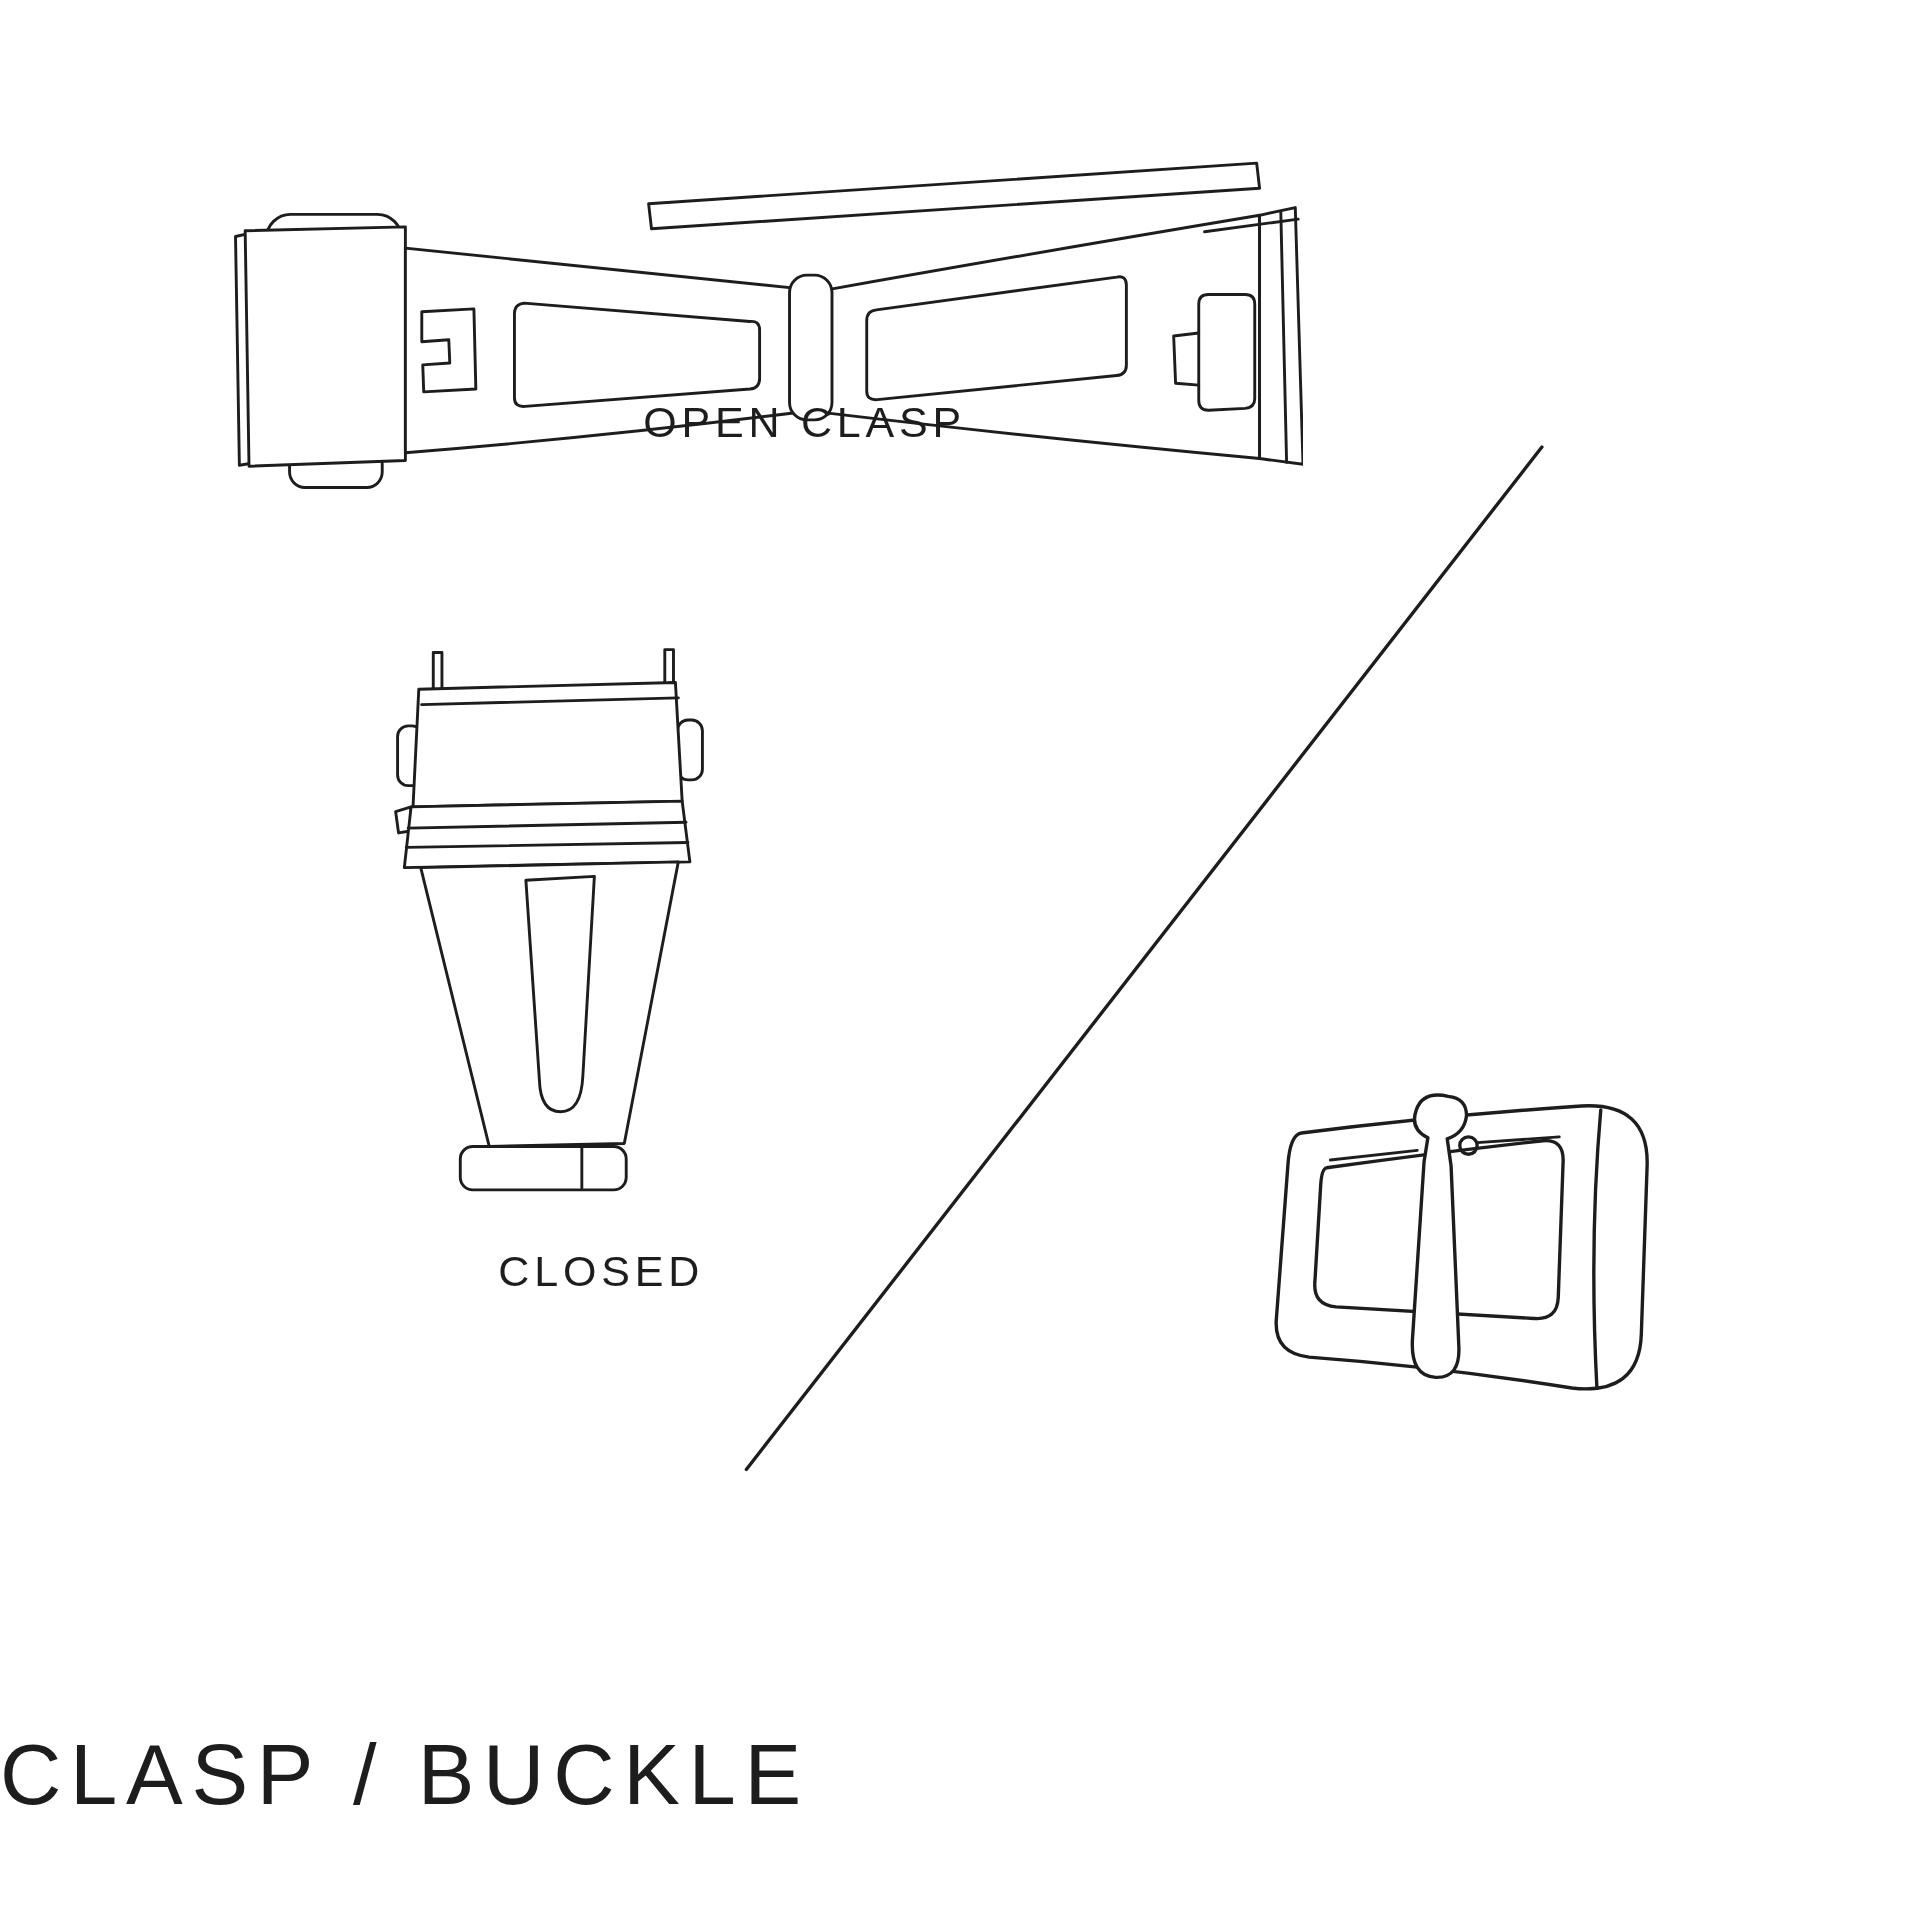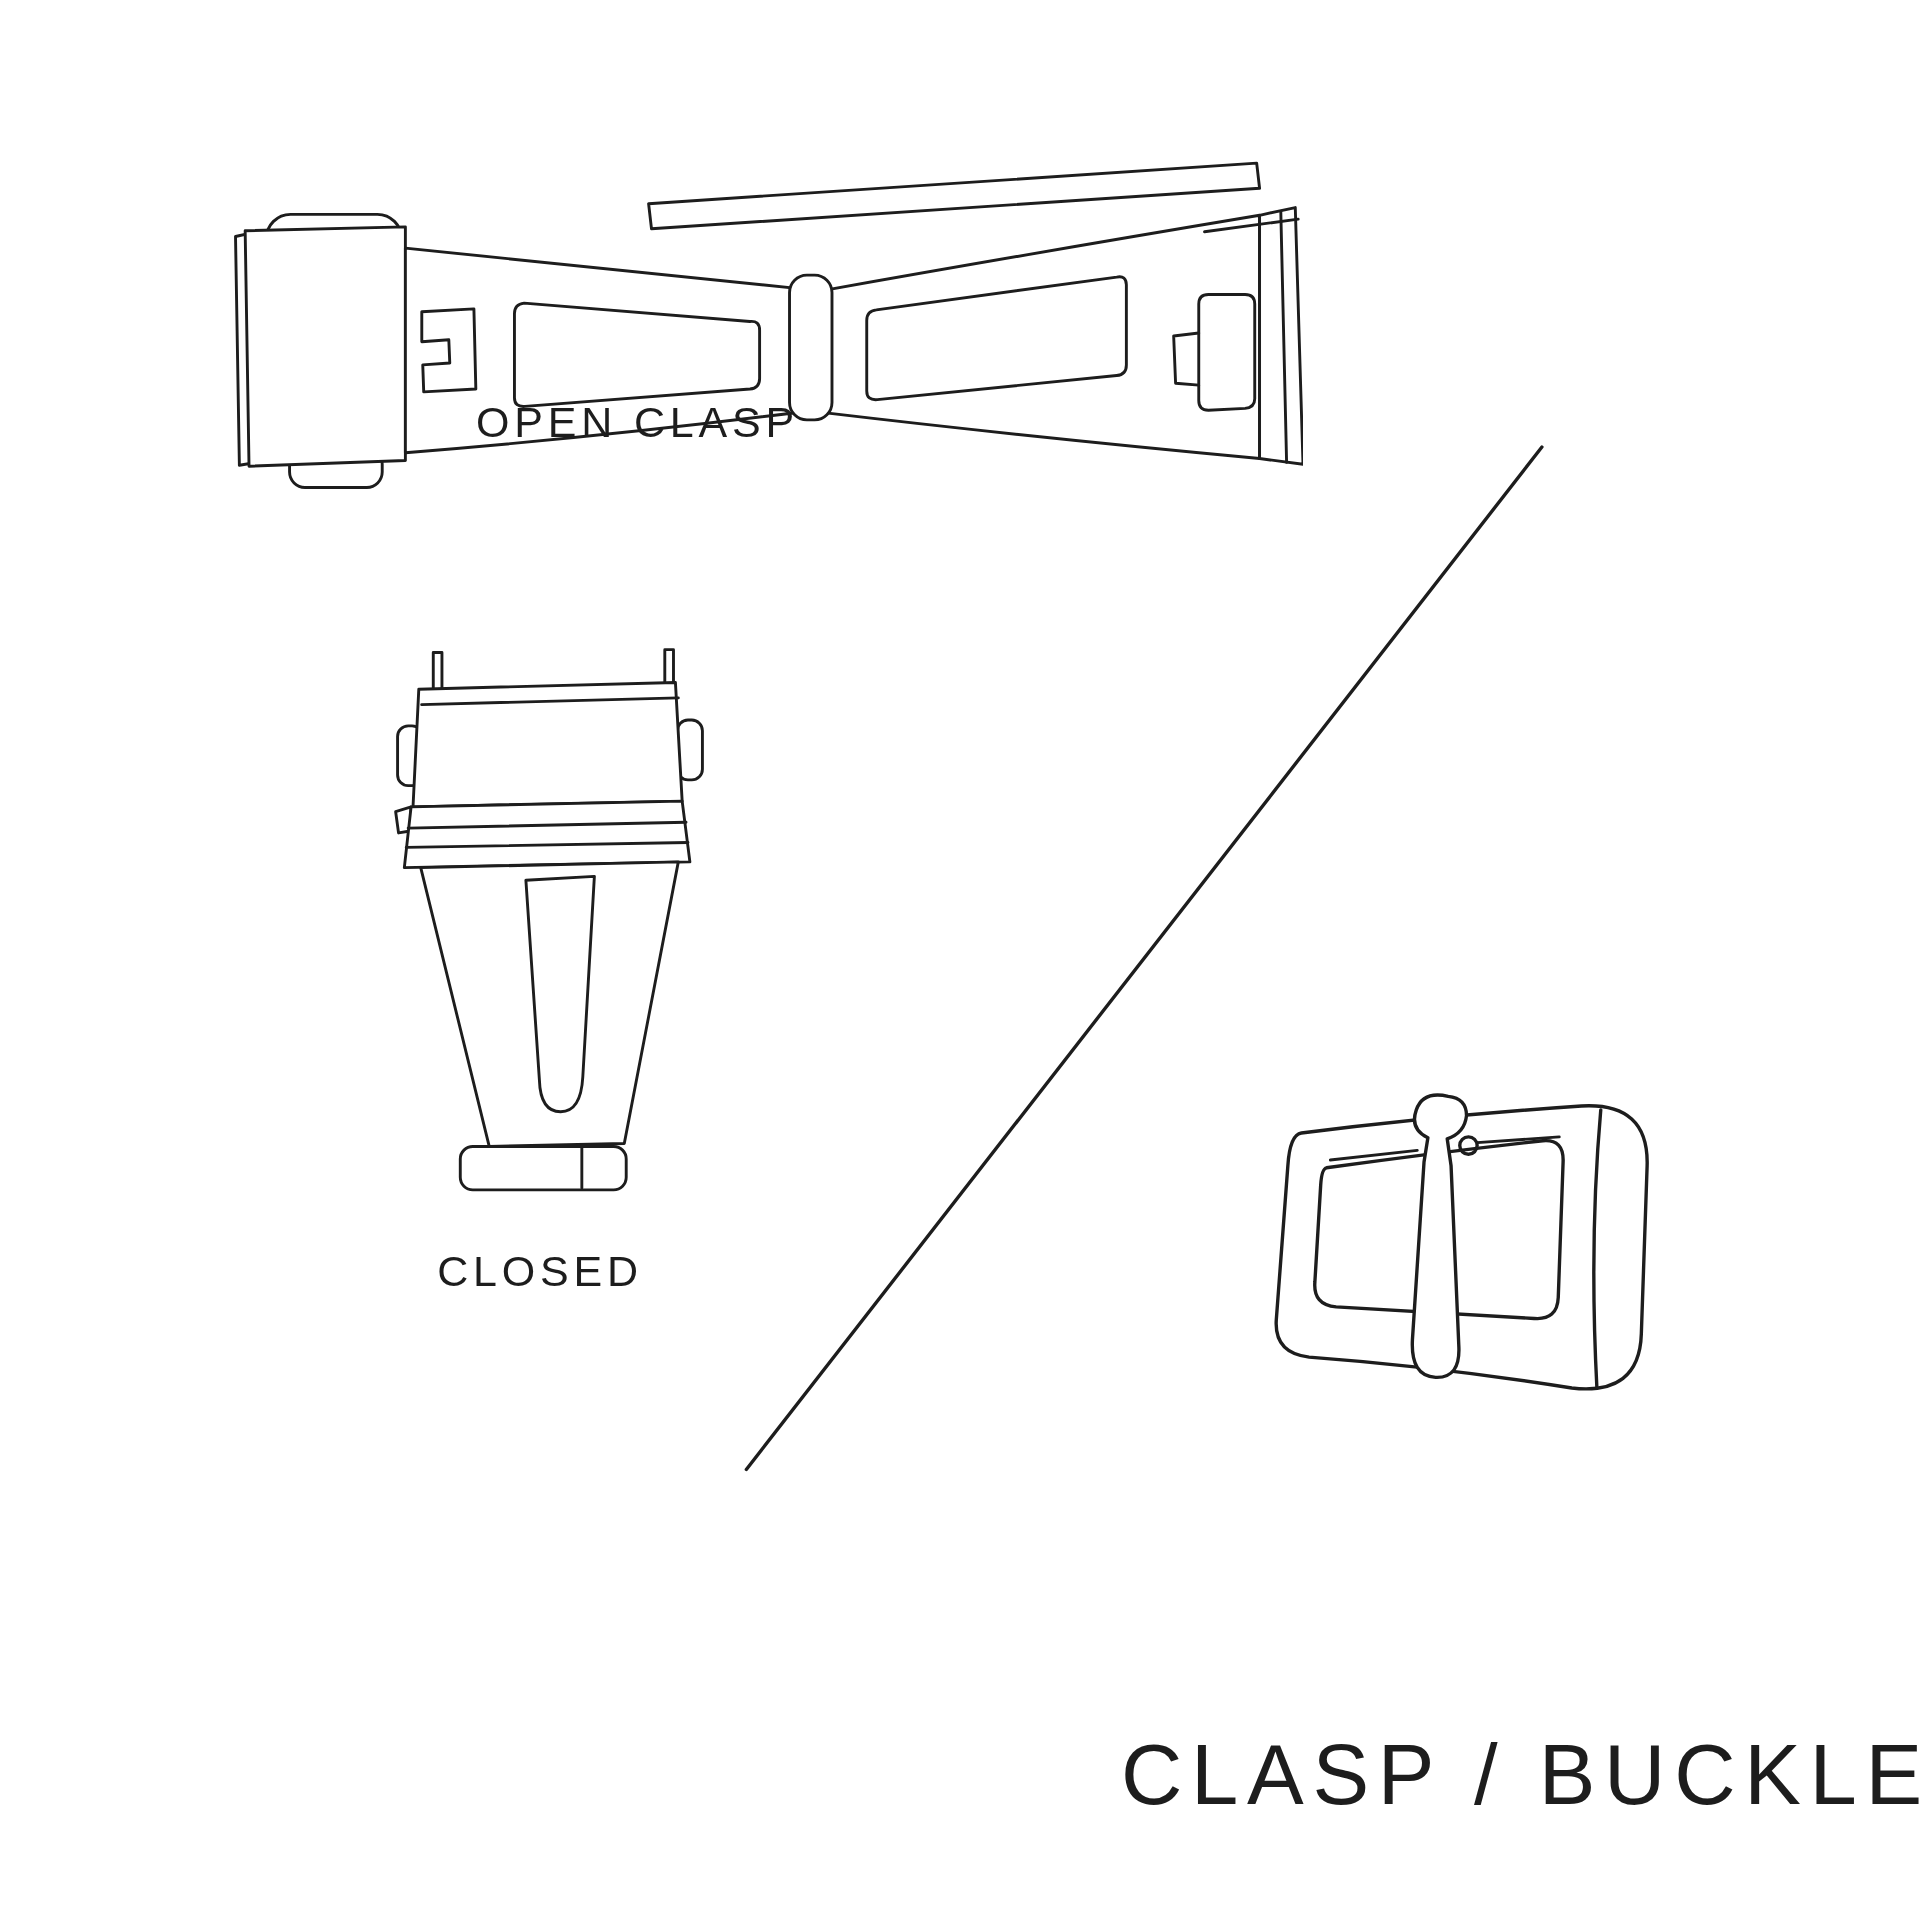--- a/index.html
+++ b/index.html
@@ -8,30 +8,30 @@
   body {
     position:relative;
     background:var(--bg,#ffffff);
     color:var(--ink,#1d1d1d);
     font-family:"Liberation Sans", sans-serif;
     overflow:hidden;
   }
   .abs { position:absolute; }
   svg { display:block; color:var(--ink,#1d1d1d); }
   .caption {
-    text-align:center;
+    text-align:right;
     font-size:43px;
     font-weight:400;
     letter-spacing:4.8px;
     color:var(--ink,#1d1d1d);
     white-space:nowrap;
   }
   .title {
     width:1931px;
-    text-align:right;
+    text-align:left;
     font-size:85px;
     font-weight:400;
     letter-spacing:8.7px;
     color:var(--ink,#1d1d1d);
     white-space:nowrap;
   }
 </style>
 </head>
 <body>
 

